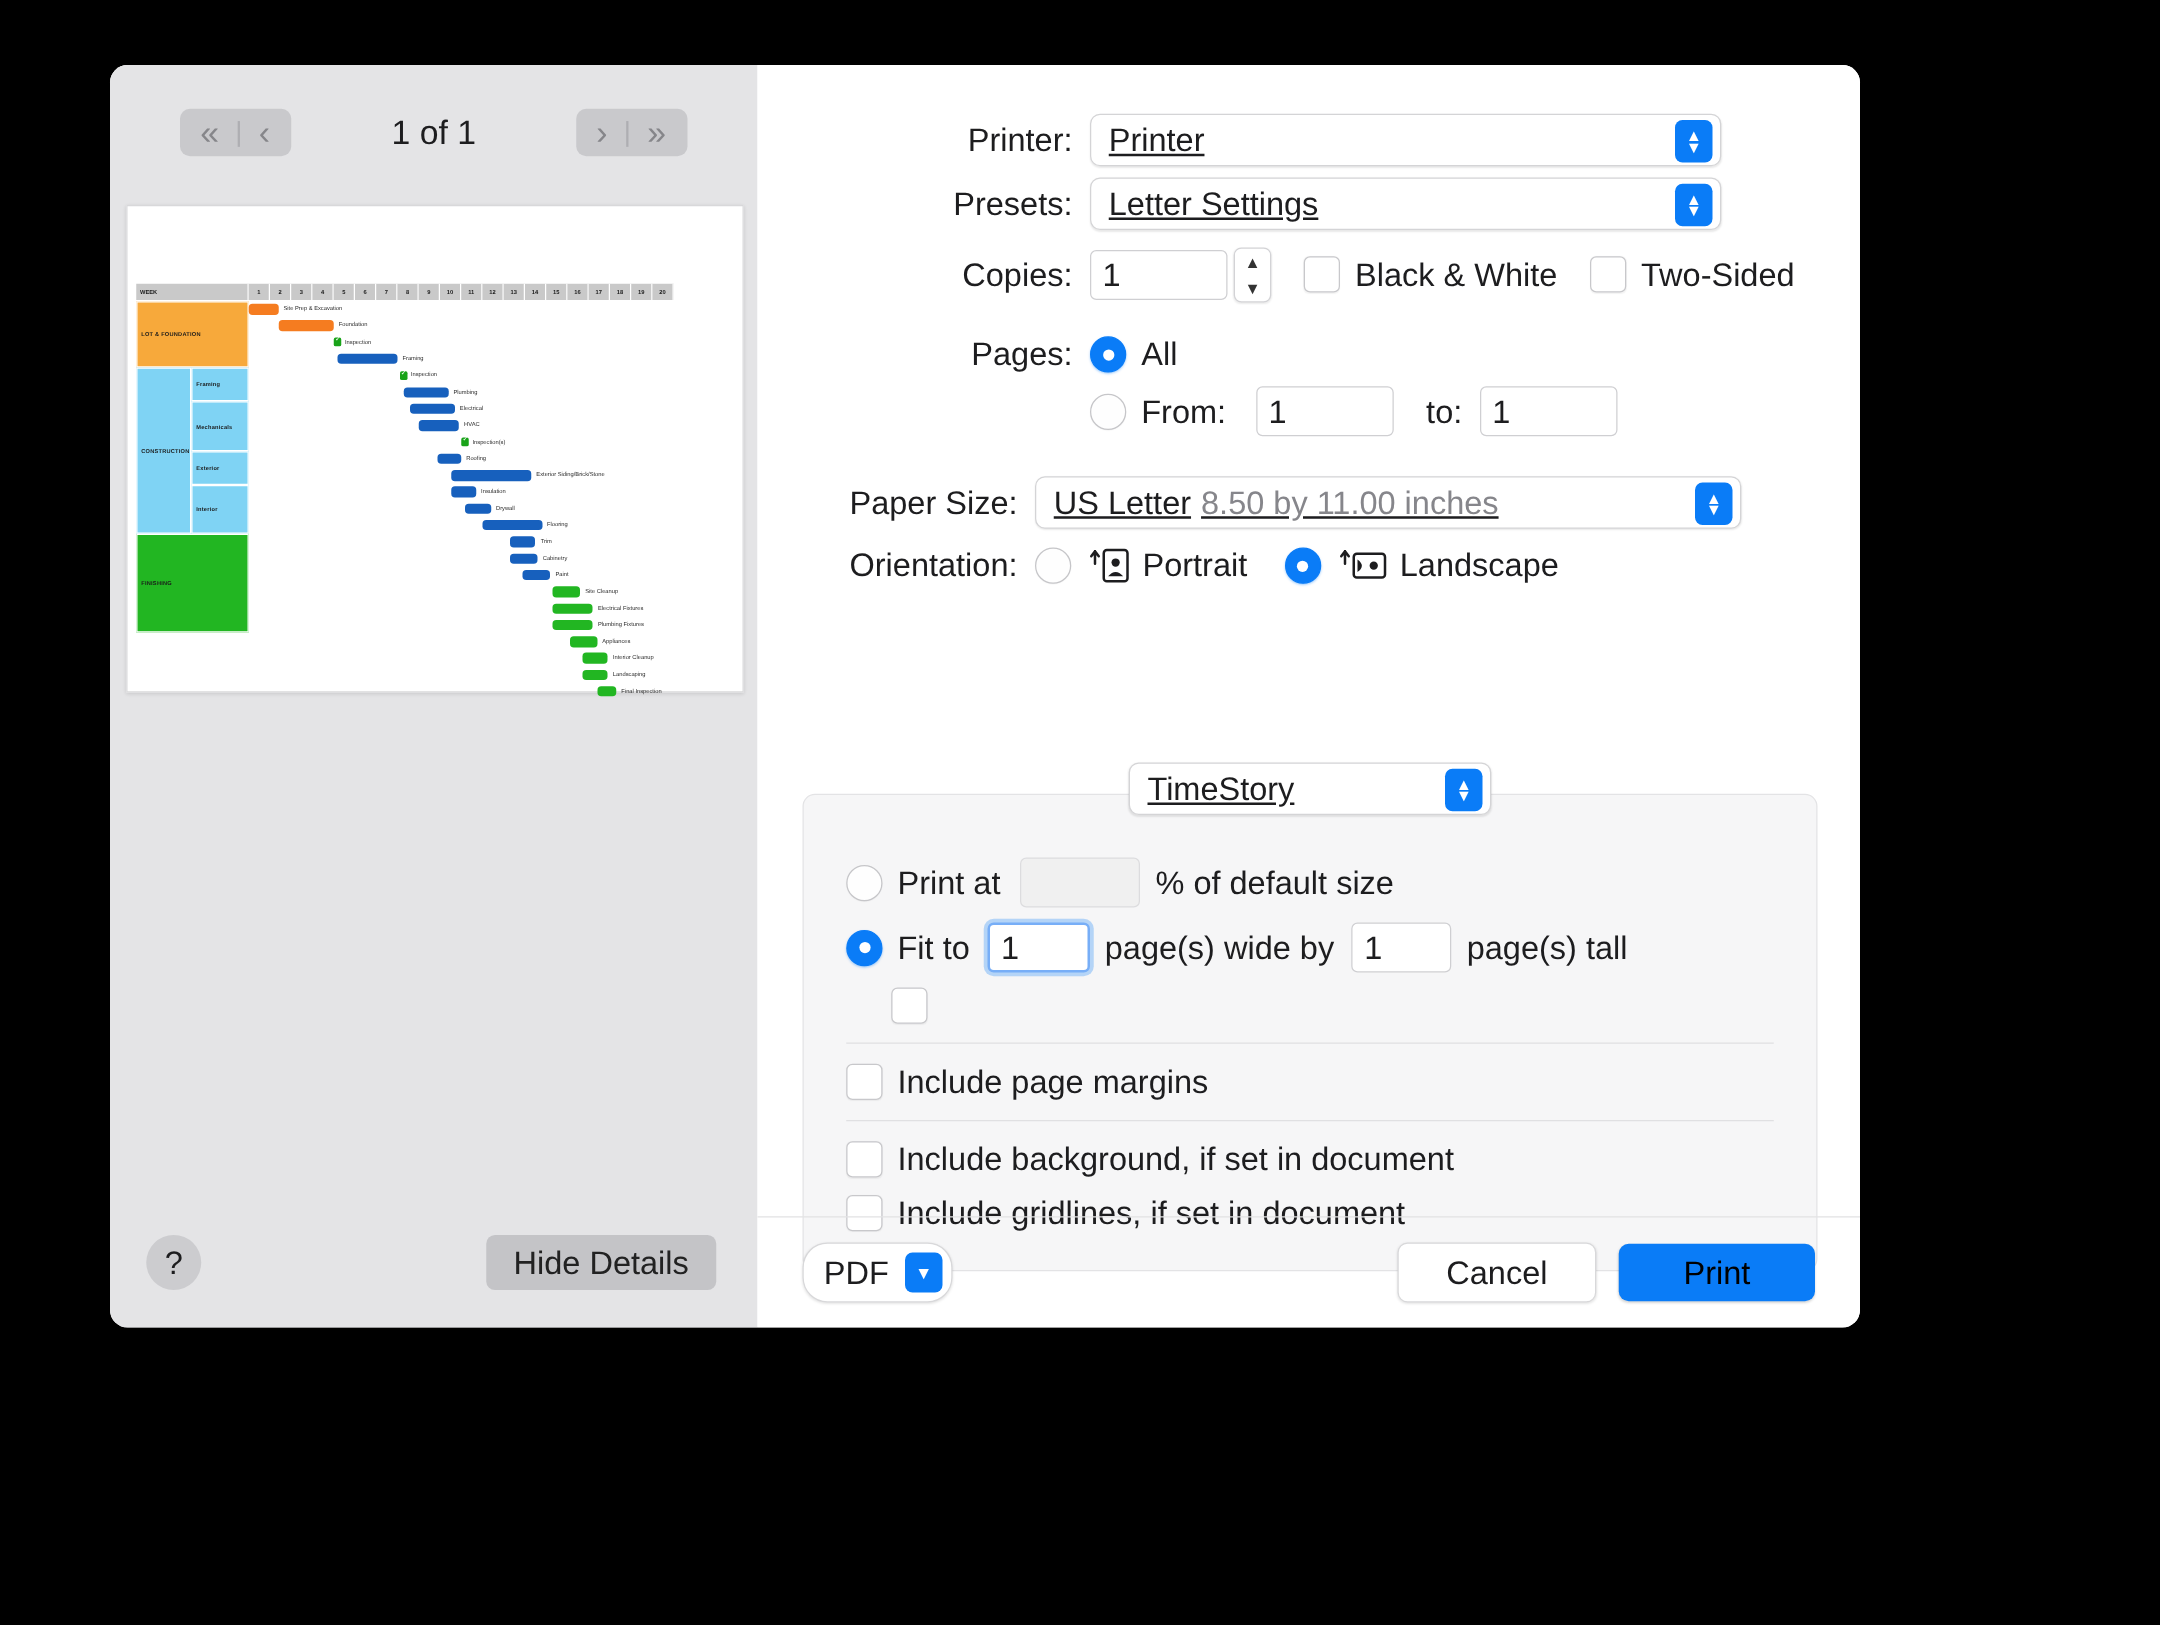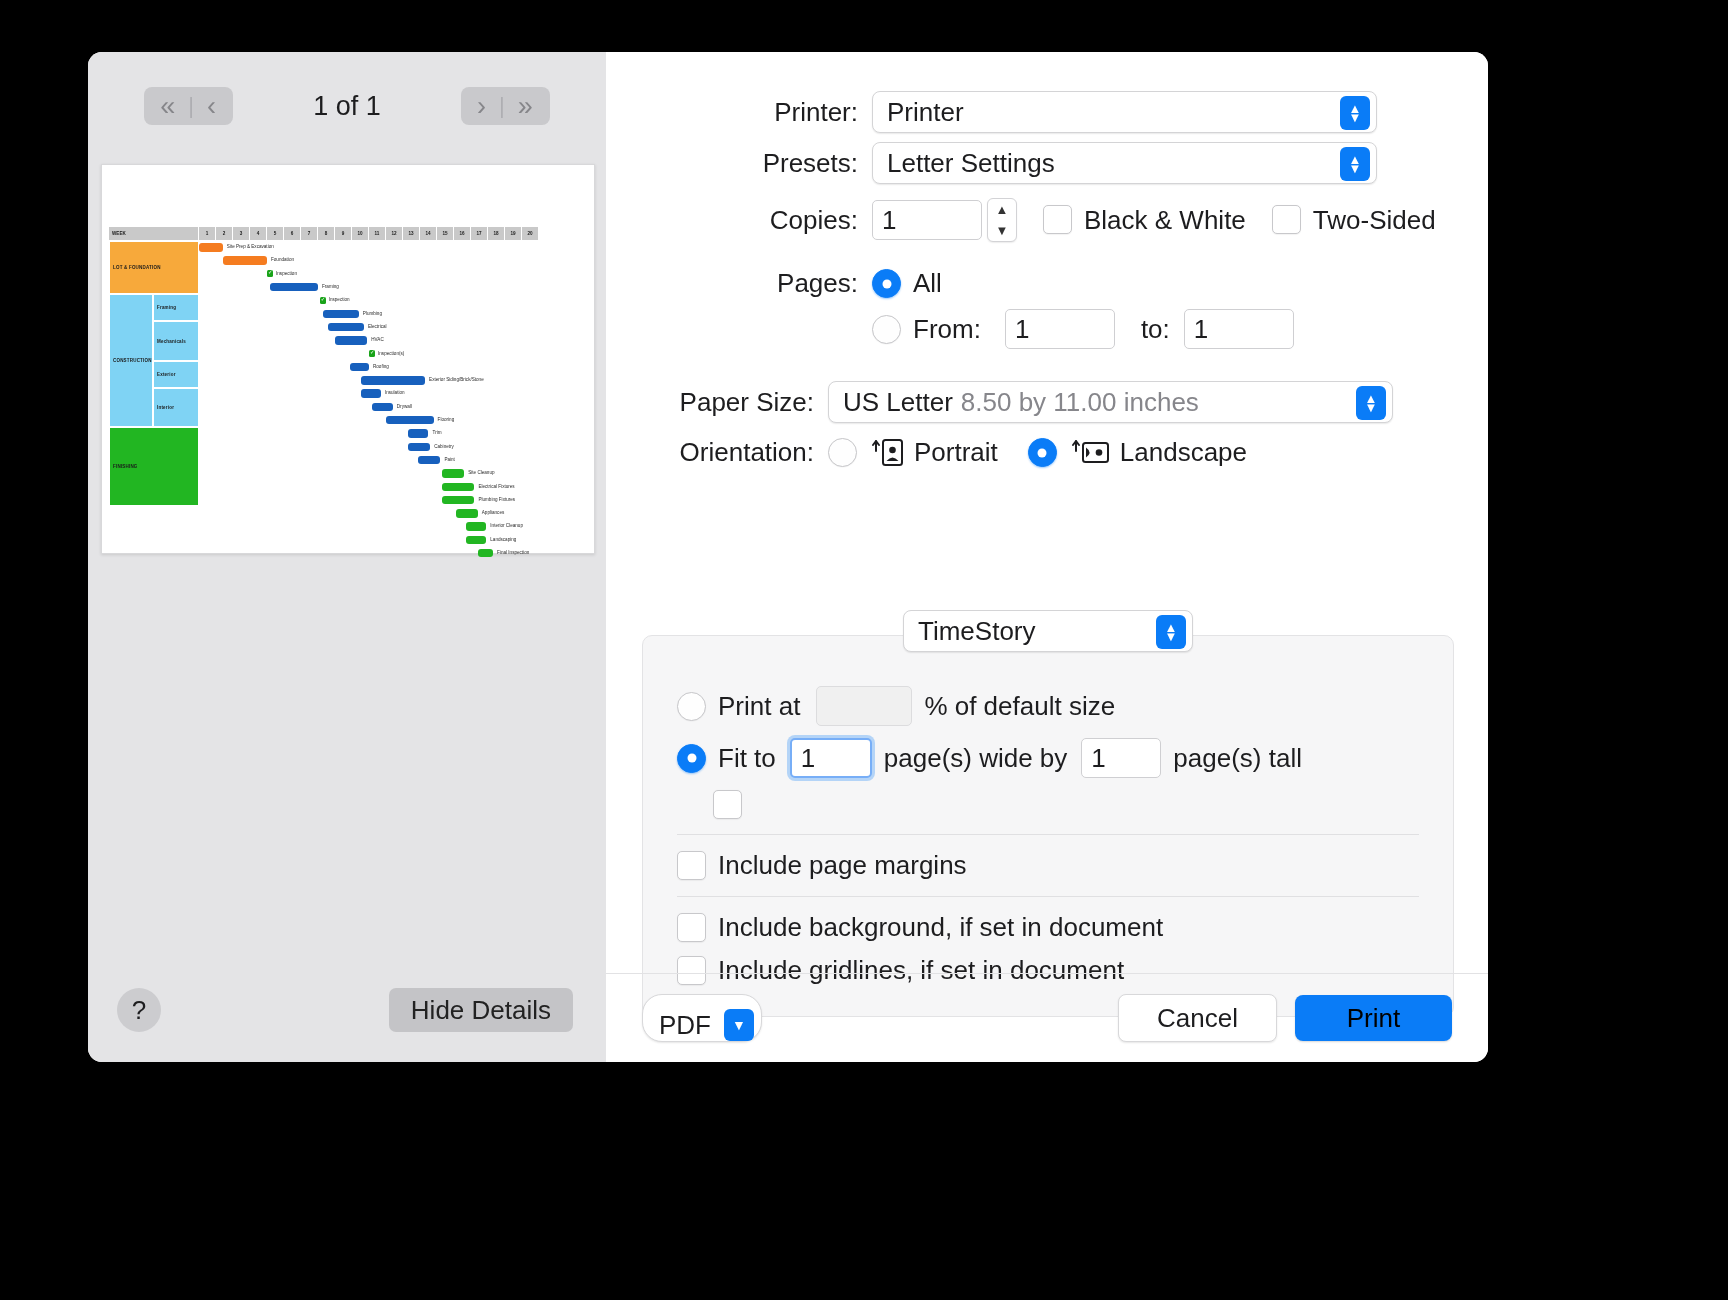--- a/index.html
+++ b/index.html
@@ -138,20 +138,21 @@
   }
   .popup {
     position: relative;
     height: 42px; border-radius: 8px;
     background: #fff; border: 1px solid #d4d4d6;
     box-shadow: 0 1px 1.5px rgba(0,0,0,.09);
     display: flex; align-items: center;
     padding: 0 46px 0 14px;
     font-size: 26px; color: #1d1d1f;
     box-sizing: border-box;
+    text-decoration: underline;
   }
   .popup .sub { color: #86868b; margin-left: 8px; }
   .chev {
     position: absolute; right: 6px; top: 4px;
     width: 30px; height: 34px; border-radius: 6px;
     background: #0a7cf7;
     display: flex; flex-direction: column;
     align-items: center; justify-content: center;
     color: #fff; font-size: 13px; line-height: 9px;
   }
@@ -225,21 +226,21 @@
     position: absolute; left: 0; bottom: 0; right: 0;
     height: 88px;
     border-top: 1px solid #e2e2e4;
     display: flex; align-items: center;
     padding: 0 36px;
   }
   .pdf-btn {
     height: 46px; border-radius: 20px;
     border: 1px solid #d8d8da; background: #fff;
     box-shadow: 0 1px 2px rgba(0,0,0,.1);
-    display: flex; align-items: flex-end;
+    display: flex; align-items: center;
     padding: 0 7px 0 16px; gap: 13px;
     font-size: 26px; color: #1d1d1f;
   }
   .pdf-chev {
     width: 30px; height: 32px; border-radius: 6px;
     background: #0a7cf7; color: #fff;
     display: flex; align-items: center; justify-content: center;
     font-size: 14px;
   }
   .btn {

